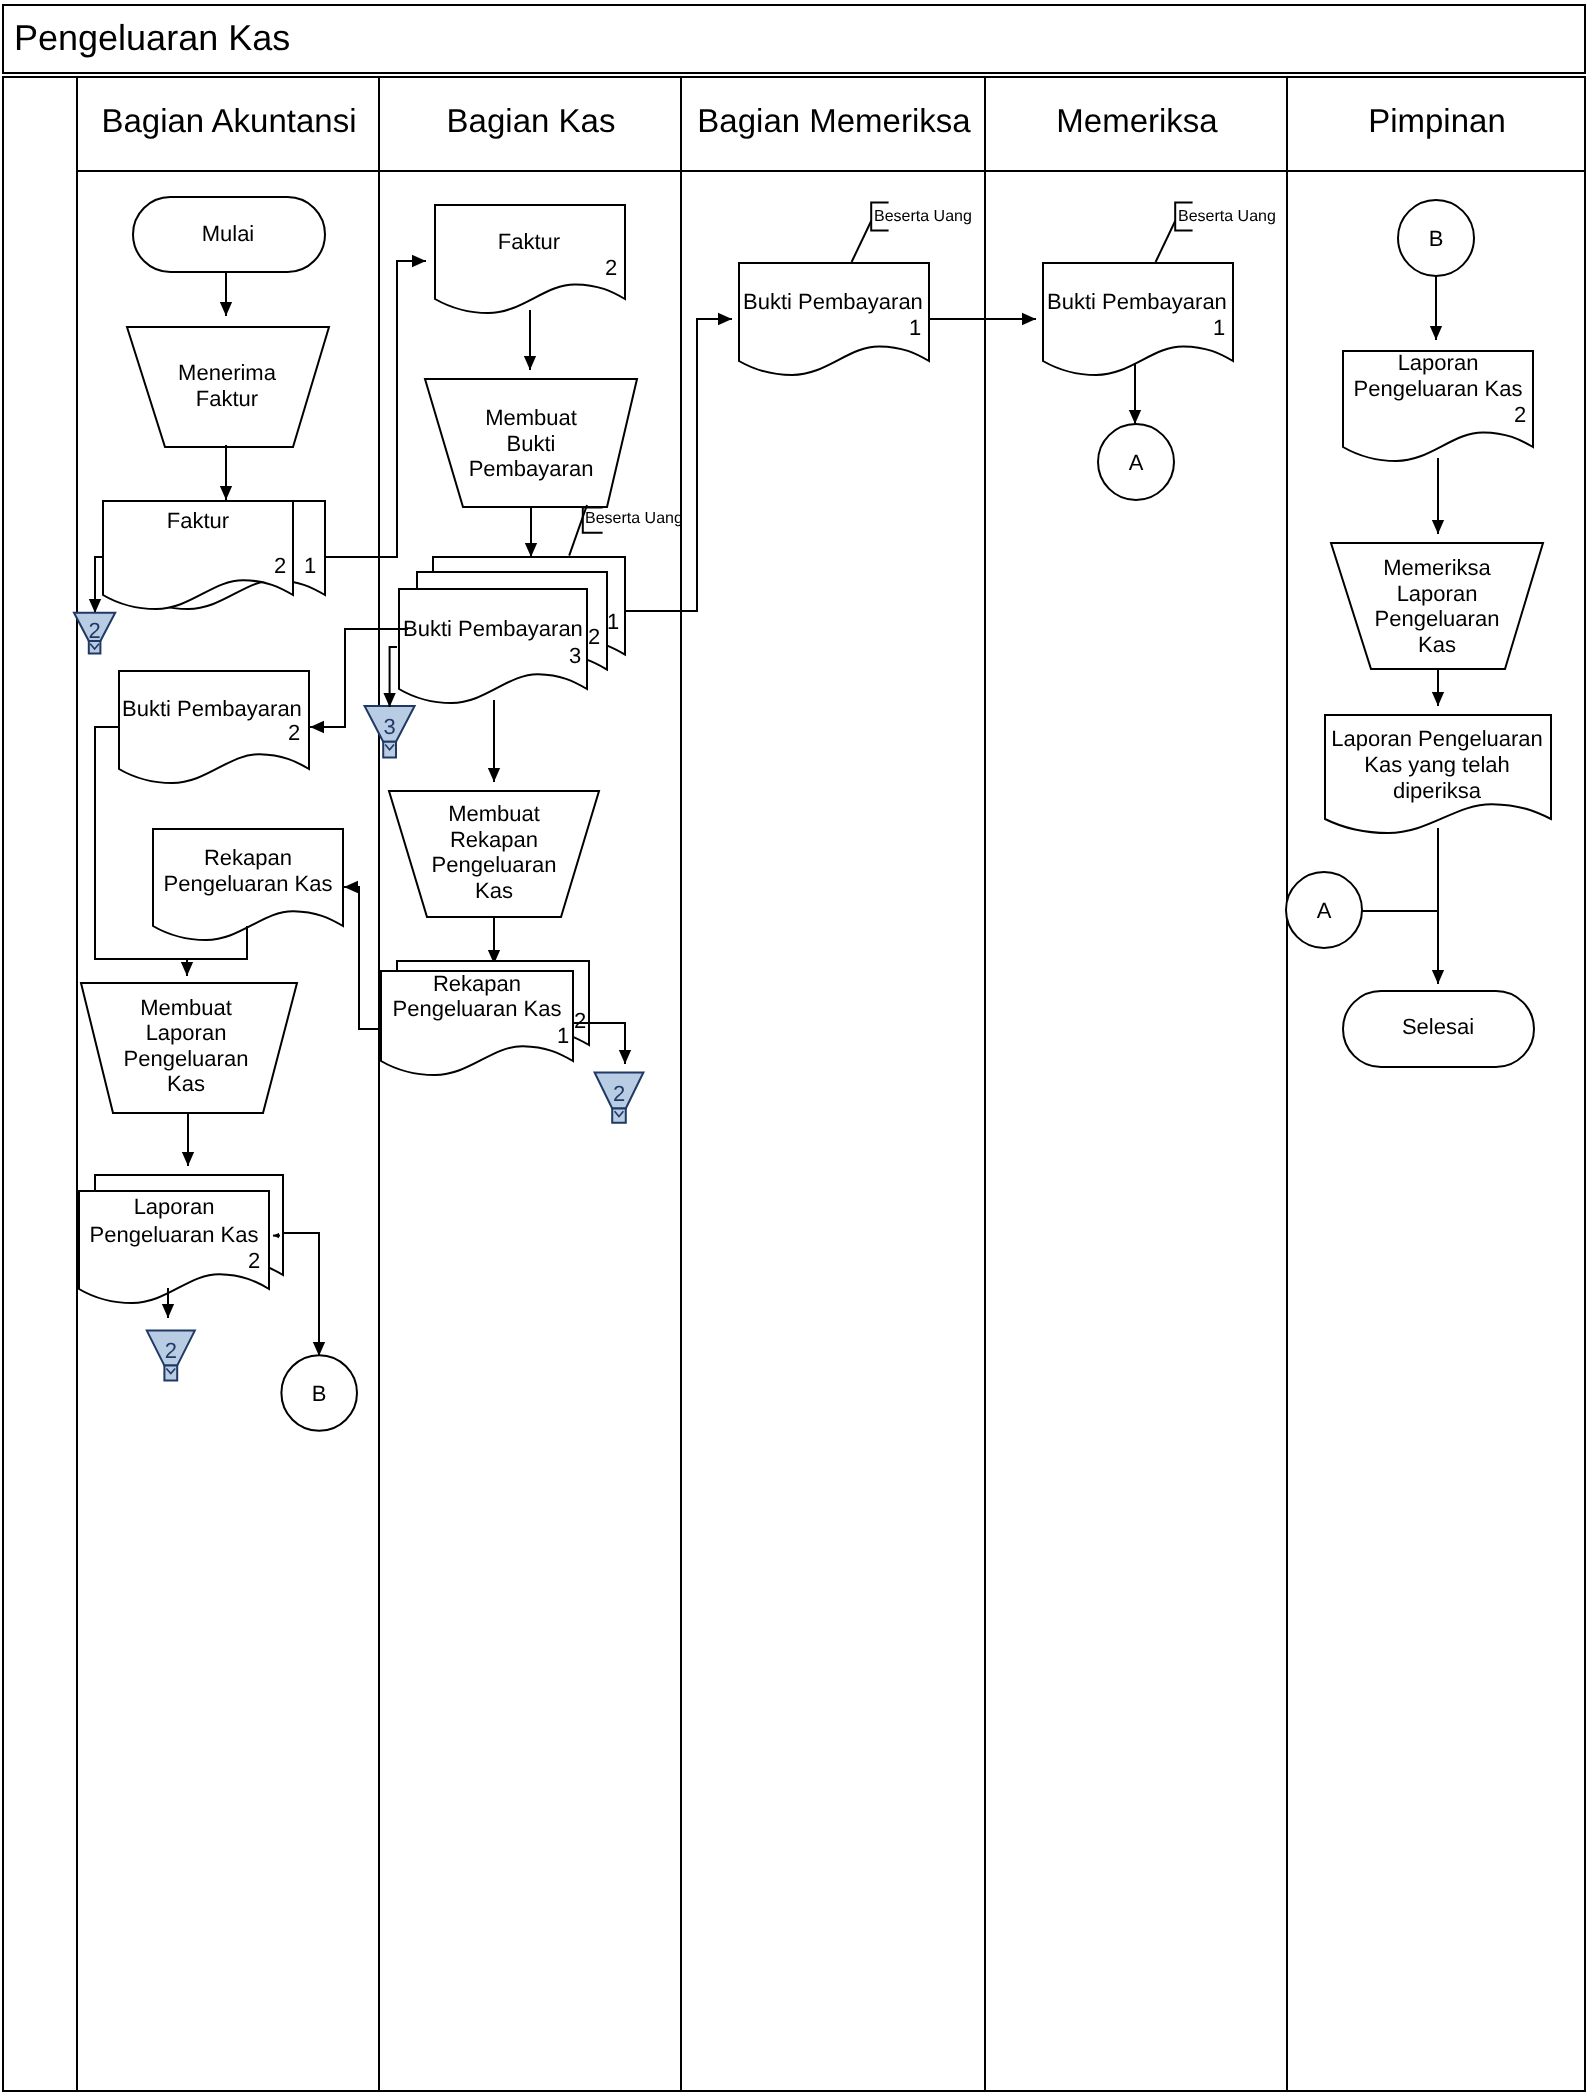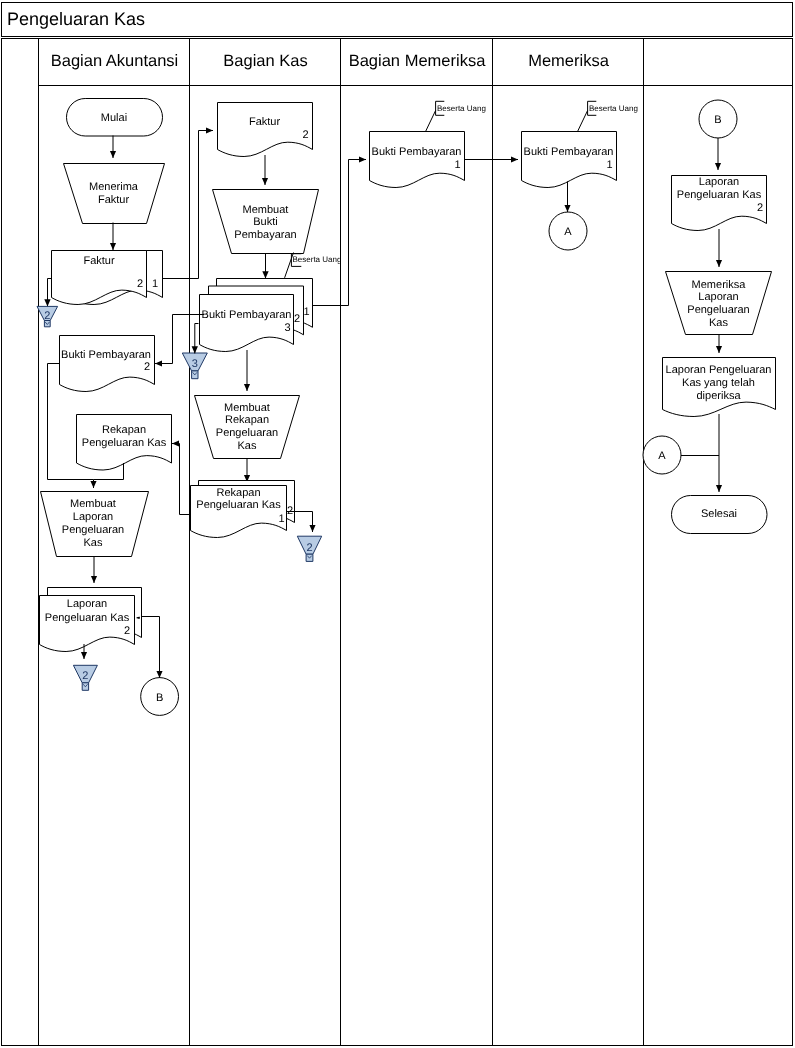--- a/index.html
+++ b/index.html
@@ -40,20 +40,23 @@
   </div>
   <div class="colhdr" style="left:39px;width:151px;">
     <span>Bagian Akuntansi</span>
   </div>
   <div class="colhdr" style="left:341px;width:152px;">
     <span>Bagian Memeriksa</span>
   </div>
   <div class="colhdr" style="left:493px;width:151px;">
     <span>Memeriksa</span>
   </div>
+  <div class="colhdr" style="left:644px;width:149px;">
+    <span>Pimpinan</span>
+  </div>
 
   <svg id="lines" width="795" height="1048" viewBox="0 0 795 1048">
     <g stroke="#000" stroke-width="1" shape-rendering="crispEdges">
       <line x1="38.5" y1="38" x2="38.5" y2="1046"></line>
       <line x1="189.5" y1="38" x2="189.5" y2="1046"></line>
       <line x1="340.5" y1="38" x2="340.5" y2="1046"></line>
       <line x1="492.5" y1="38" x2="492.5" y2="1046"></line>
       <line x1="643.5" y1="38" x2="643.5" y2="1046"></line>
       <line x1="38" y1="85.5" x2="793" y2="85.5"></line>
     </g>

